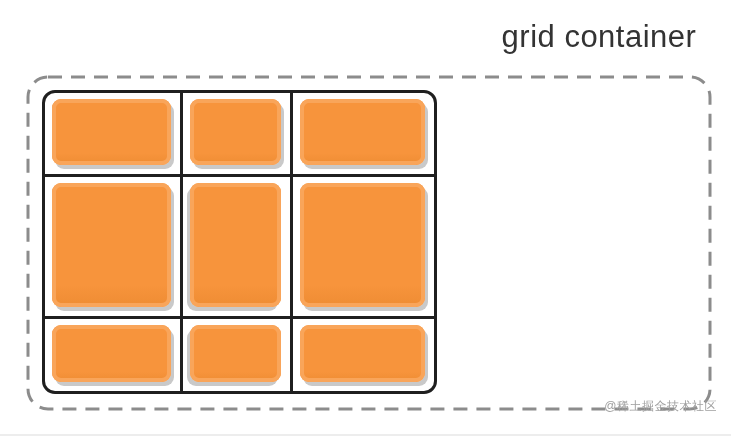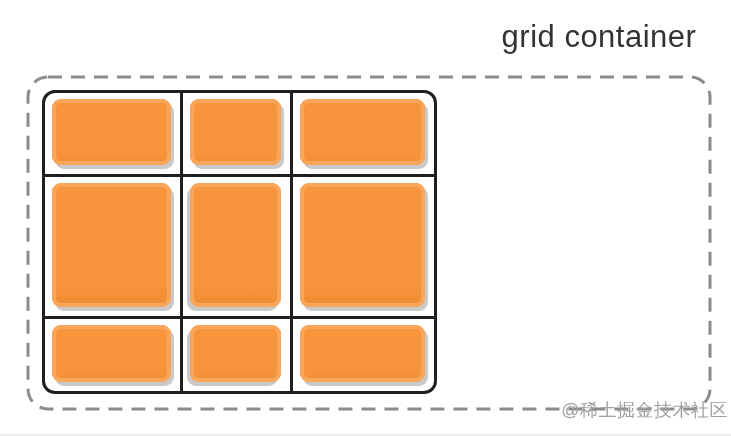--- a/index.html
+++ b/index.html
@@ -64,23 +64,23 @@
       3px 4px 0 var(--item-shadow, #c9c9c9);
   }
   .cell:nth-child(5) .item,
   .cell:nth-child(8) .item {
     box-shadow:
       inset 0 0 0 4px var(--item-highlight, #f9a55a),
       -3px 4px 0 var(--item-shadow, #c9c9c9);
   }
   .watermark {
     position: absolute;
-    right: 3px;
+    right: 14px;
     top: 398px;
-    font-size: 18px;
+    font-size: 12px;
     letter-spacing: 0.5px;
     color: var(--watermark-color, #a0a0a0);
     white-space: nowrap;
   }
   .bottom-edge {
     position: absolute;
     left: 0;
     right: 0;
     bottom: 0;
     height: 2px;

